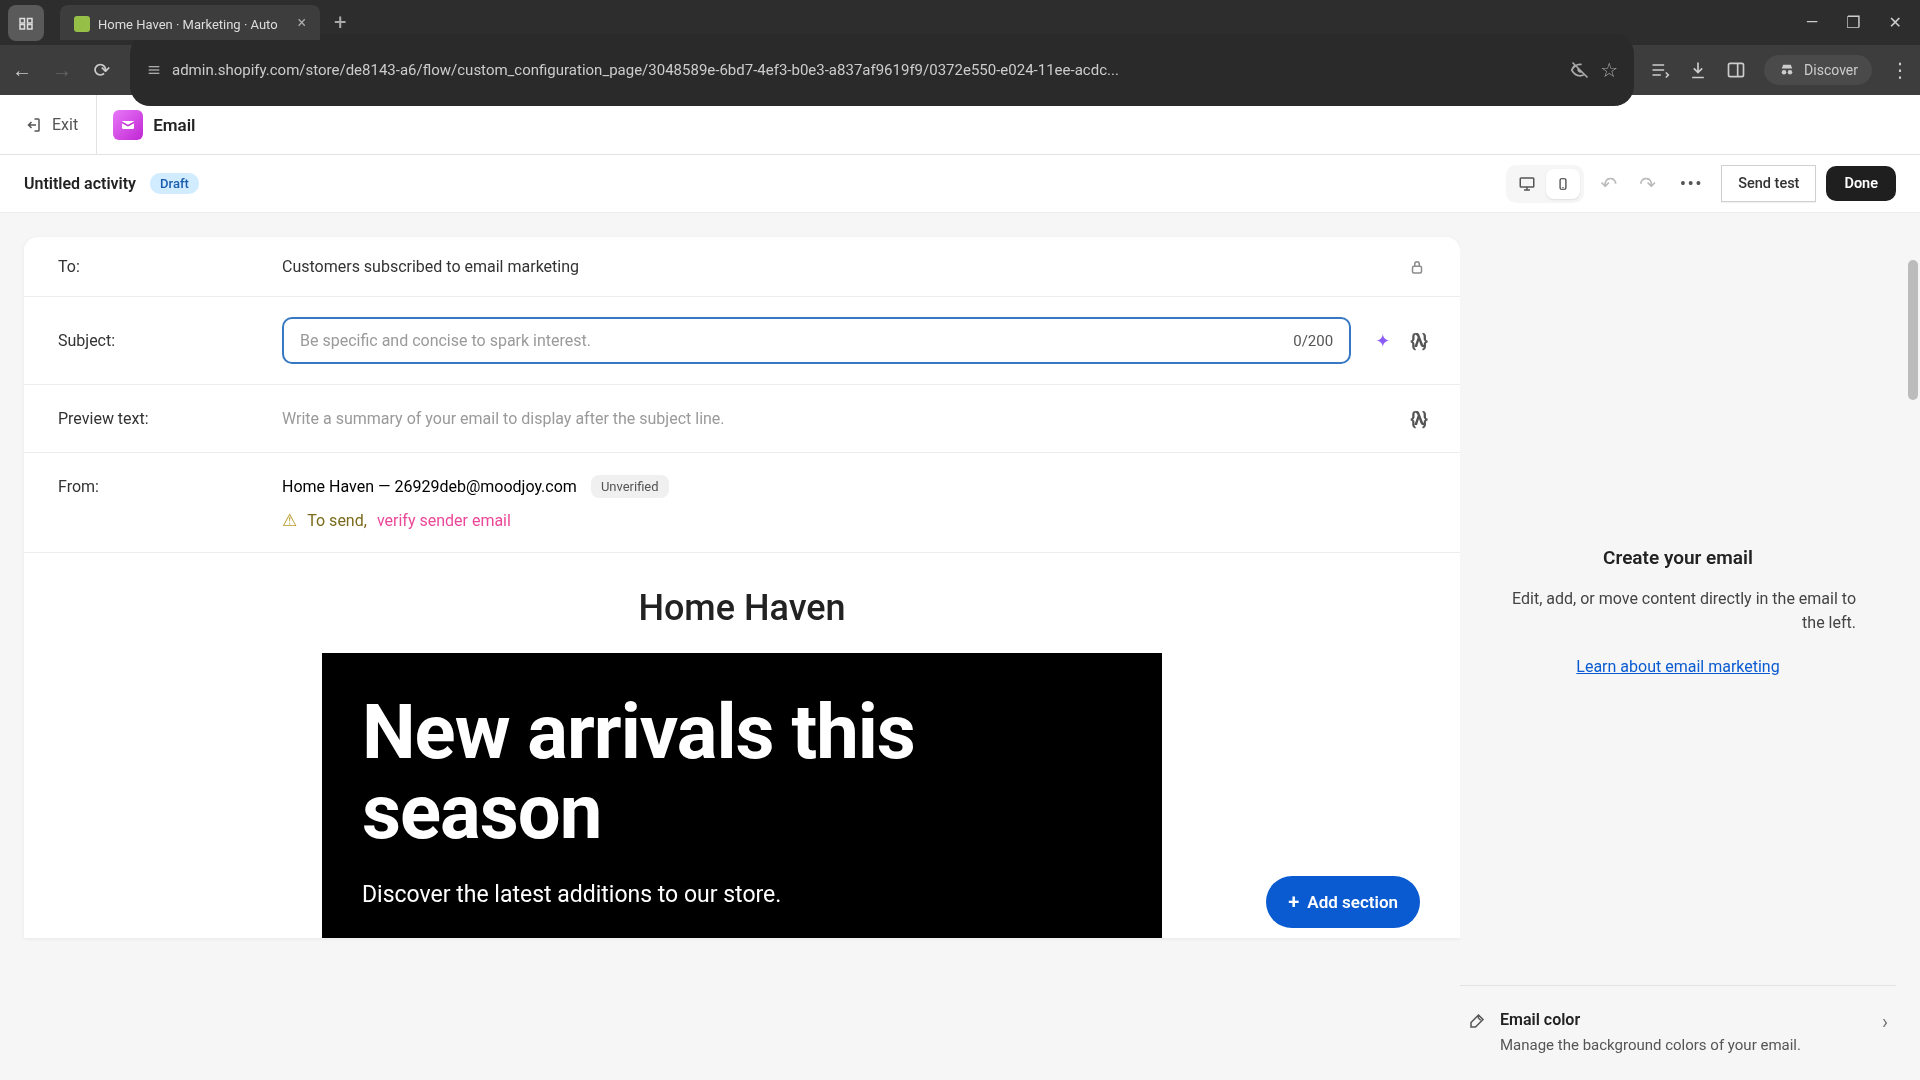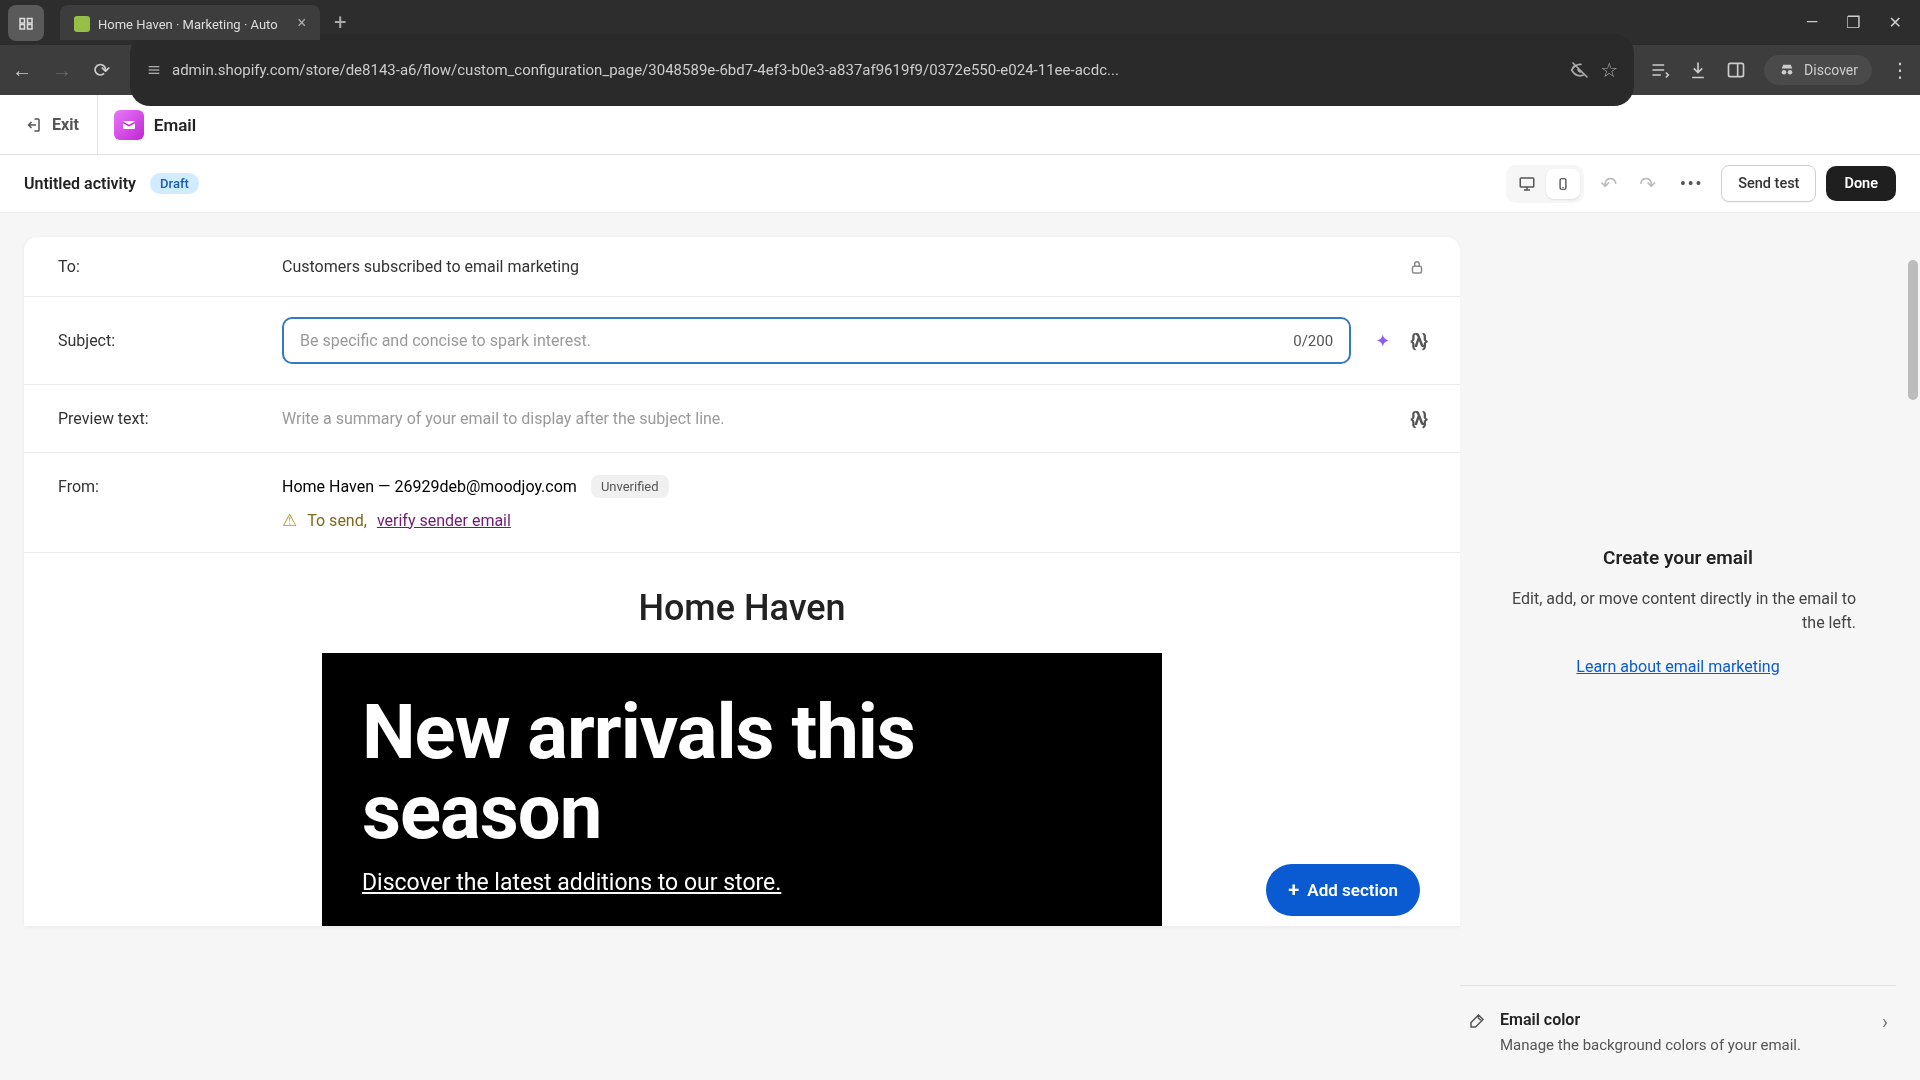--- a/index.html
+++ b/index.html
@@ -21,36 +21,36 @@
 .nav-btn.disabled { color: #666; }
 .url-bar { flex: 1; background: #2a2a2a; border-radius: 20px; padding: 24px 16px; color: #ccc; font-size: 15px; display: flex; align-items: center; gap: 10px; }
 .url-icons-right { display: flex; gap: 18px; color: #ccc; align-items:center; }
 .incognito-badge { background: #4a4a4a; border-radius: 16px; padding: 6px 14px; display: flex; align-items: center; gap: 8px; font-size: 14px; }
 
 
 .app { background: #fff; height: calc(1080px - 95px); display: flex; flex-direction: column; }
 
 
 .app-topbar { height: 60px; border-bottom: 1px solid #e3e3e3; display: flex; align-items: center; padding: 0 24px; gap: 16px; }
-.exit-btn { display: flex; align-items: center; gap: 10px; color: #555; font-size: 16px; padding-right: 18px; border-right: 1px solid #e3e3e3; height: 100%; font-weight: bold; }
+.exit-btn { display: flex; align-items: center; gap: 10px; color: #555; font-size: 16px; padding-right: 18px; border-right: 1px solid #e3e3e3; height: 100%; }
 .email-badge { display: flex; align-items: center; gap: 10px; }
 .email-icon-box { width: 30px; height: 30px; background: linear-gradient(135deg,#e879f9,#c026d3); border-radius: 6px; display: flex; align-items: center; justify-content: center; color: #fff; font-size: 14px; }
 .email-label { font-size: 17px; font-weight: 600; color: #222; }
 
 
 .activity-bar { height: 58px; display: flex; align-items: center; padding: 0 24px; gap: 14px; background:#fff; border-bottom: 1px solid #ededed;}
 .activity-title { font-size: 16px; font-weight: 600; color: #222; }
 .draft-badge { background: #d1ecff; color: #1a5cad; font-size: 13px; padding: 3px 10px; border-radius: 10px; font-weight:500; }
 .activity-right { margin-left: auto; display: flex; align-items: center; gap: 10px; }
 .device-toggle { background: #f6f6f7; border-radius: 10px; padding: 4px; display: flex; gap: 2px; }
 .device-btn { width: 34px; height: 30px; border-radius: 8px; display:flex; align-items:center; justify-content:center; color:#555; }
 .device-btn.active { background: #fff; box-shadow: 0 1px 2px rgba(0,0,0,.1); }
 .undo-btn { color: #bbb; font-size: 20px; padding: 0 6px; }
 .more-btn { color: #555; letter-spacing: 2px; font-size: 16px; padding: 0 8px; font-weight:bold; }
-.send-test-btn { background: #fff; border: 1px solid #d0d0d0; border-radius: 8px; padding: 9px 16px; font-size: 14.5px; font-weight: 500; color: #333; box-shadow: 0 1px 1px rgba(0,0,0,.05);}
+.send-test-btn { background: #fff; border: 1px solid #d0d0d0; border-radius: 0; padding: 9px 16px; font-size: 14.5px; font-weight: 500; color: #333; box-shadow: 0 1px 1px rgba(0,0,0,.05);}
 .done-btn { background: #1f1f1f; color: #fff; border-radius: 10px; padding: 9px 18px; font-size: 14.5px; font-weight: 600; }
 
 
 .main-split { flex: 1; display: flex; background: #f6f6f7; overflow:hidden;}
 .editor-col { flex: 1; padding: 24px 0 0 24px; overflow-y: auto; }
 .editor-card { background: #fff; border-radius: 14px 14px 0 0; box-shadow: 0 1px 4px rgba(0,0,0,.06); padding: 0; }
 
 
 .field-row { display: flex; align-items: center; padding: 20px 34px; border-bottom: 1px solid #ededed; gap: 24px; }
 .field-label { width: 200px; font-size: 16px; color: #333; }
@@ -66,28 +66,28 @@
 .brace-icon { font-weight: bold; letter-spacing:-2px; }
 
 .preview-input { flex: 1; font-size: 16px; color: #9a9a9a; padding: 4px 0; }
 
 .from-row { align-items: flex-start; padding-top: 22px; padding-bottom: 22px; }
 .from-content { display: flex; flex-direction: column; gap: 12px; flex:1; }
 .from-line1 { display: flex; align-items: center; gap: 14px; font-size: 16px; }
 .unverified-badge { background: #f0f0f0; color: #555; font-size: 13px; padding: 4px 10px; border-radius: 8px; }
 .from-line2 { display: flex; align-items: center; gap: 10px; color: #7a6a1a; font-size: 16px; }
 .warn-icon { color: #b89a2c; font-size: 17px; }
-.verify-link { color: #701a75; text-decoration: underline; }
+.verify-link { color: #ec4899; }
 
 
 .email-canvas { padding: 20px 0 0 0; position: relative; }
 .email-brand { text-align: center; font-size: 36px; font-weight: 500; color: #222; padding: 14px 0 24px; }
 .hero-block { background: #000; color: #fff; width: 840px; margin: 0 auto; padding: 40px 40px 30px; text-align: left; }
 .hero-headline { font-size: 76px; font-weight: 700; line-height: 1.05; letter-spacing: -1px; }
-.hero-sub { font-size: 23px; margin-top: 16px; font-weight: 400; text-decoration: underline; }
+.hero-sub { font-size: 23px; margin-top: 28px; font-weight: 400; }
 .add-section-btn { position: absolute; right: 40px; bottom: 10px; background: #0a5bd1; color: #fff; border-radius: 28px; padding: 14px 22px; font-size: 17px; font-weight: 600; display: flex; align-items: center; gap: 8px; }
 
 
 .sidebar-col { width: 460px; padding: 24px 24px 0 0; display: flex; flex-direction: column; }
 .sidebar-top { flex: 1; display: flex; flex-direction: column; align-items: center; justify-content: center; text-align: right; padding: 0 40px; }
 .sidebar-title { font-size: 19px; font-weight: 600; color: #222; margin-bottom: 18px; }
 .sidebar-desc { font-size: 16px; color: #444; line-height: 1.5; margin-bottom: 22px; }
 .sidebar-link { color: #0a5bd1; text-decoration: underline; font-size: 16px; }
 .sidebar-bottom { border-top: 1px solid #e3e3e3; padding: 24px 8px; }
 .color-row { display: flex; align-items: flex-start; gap: 14px; }

